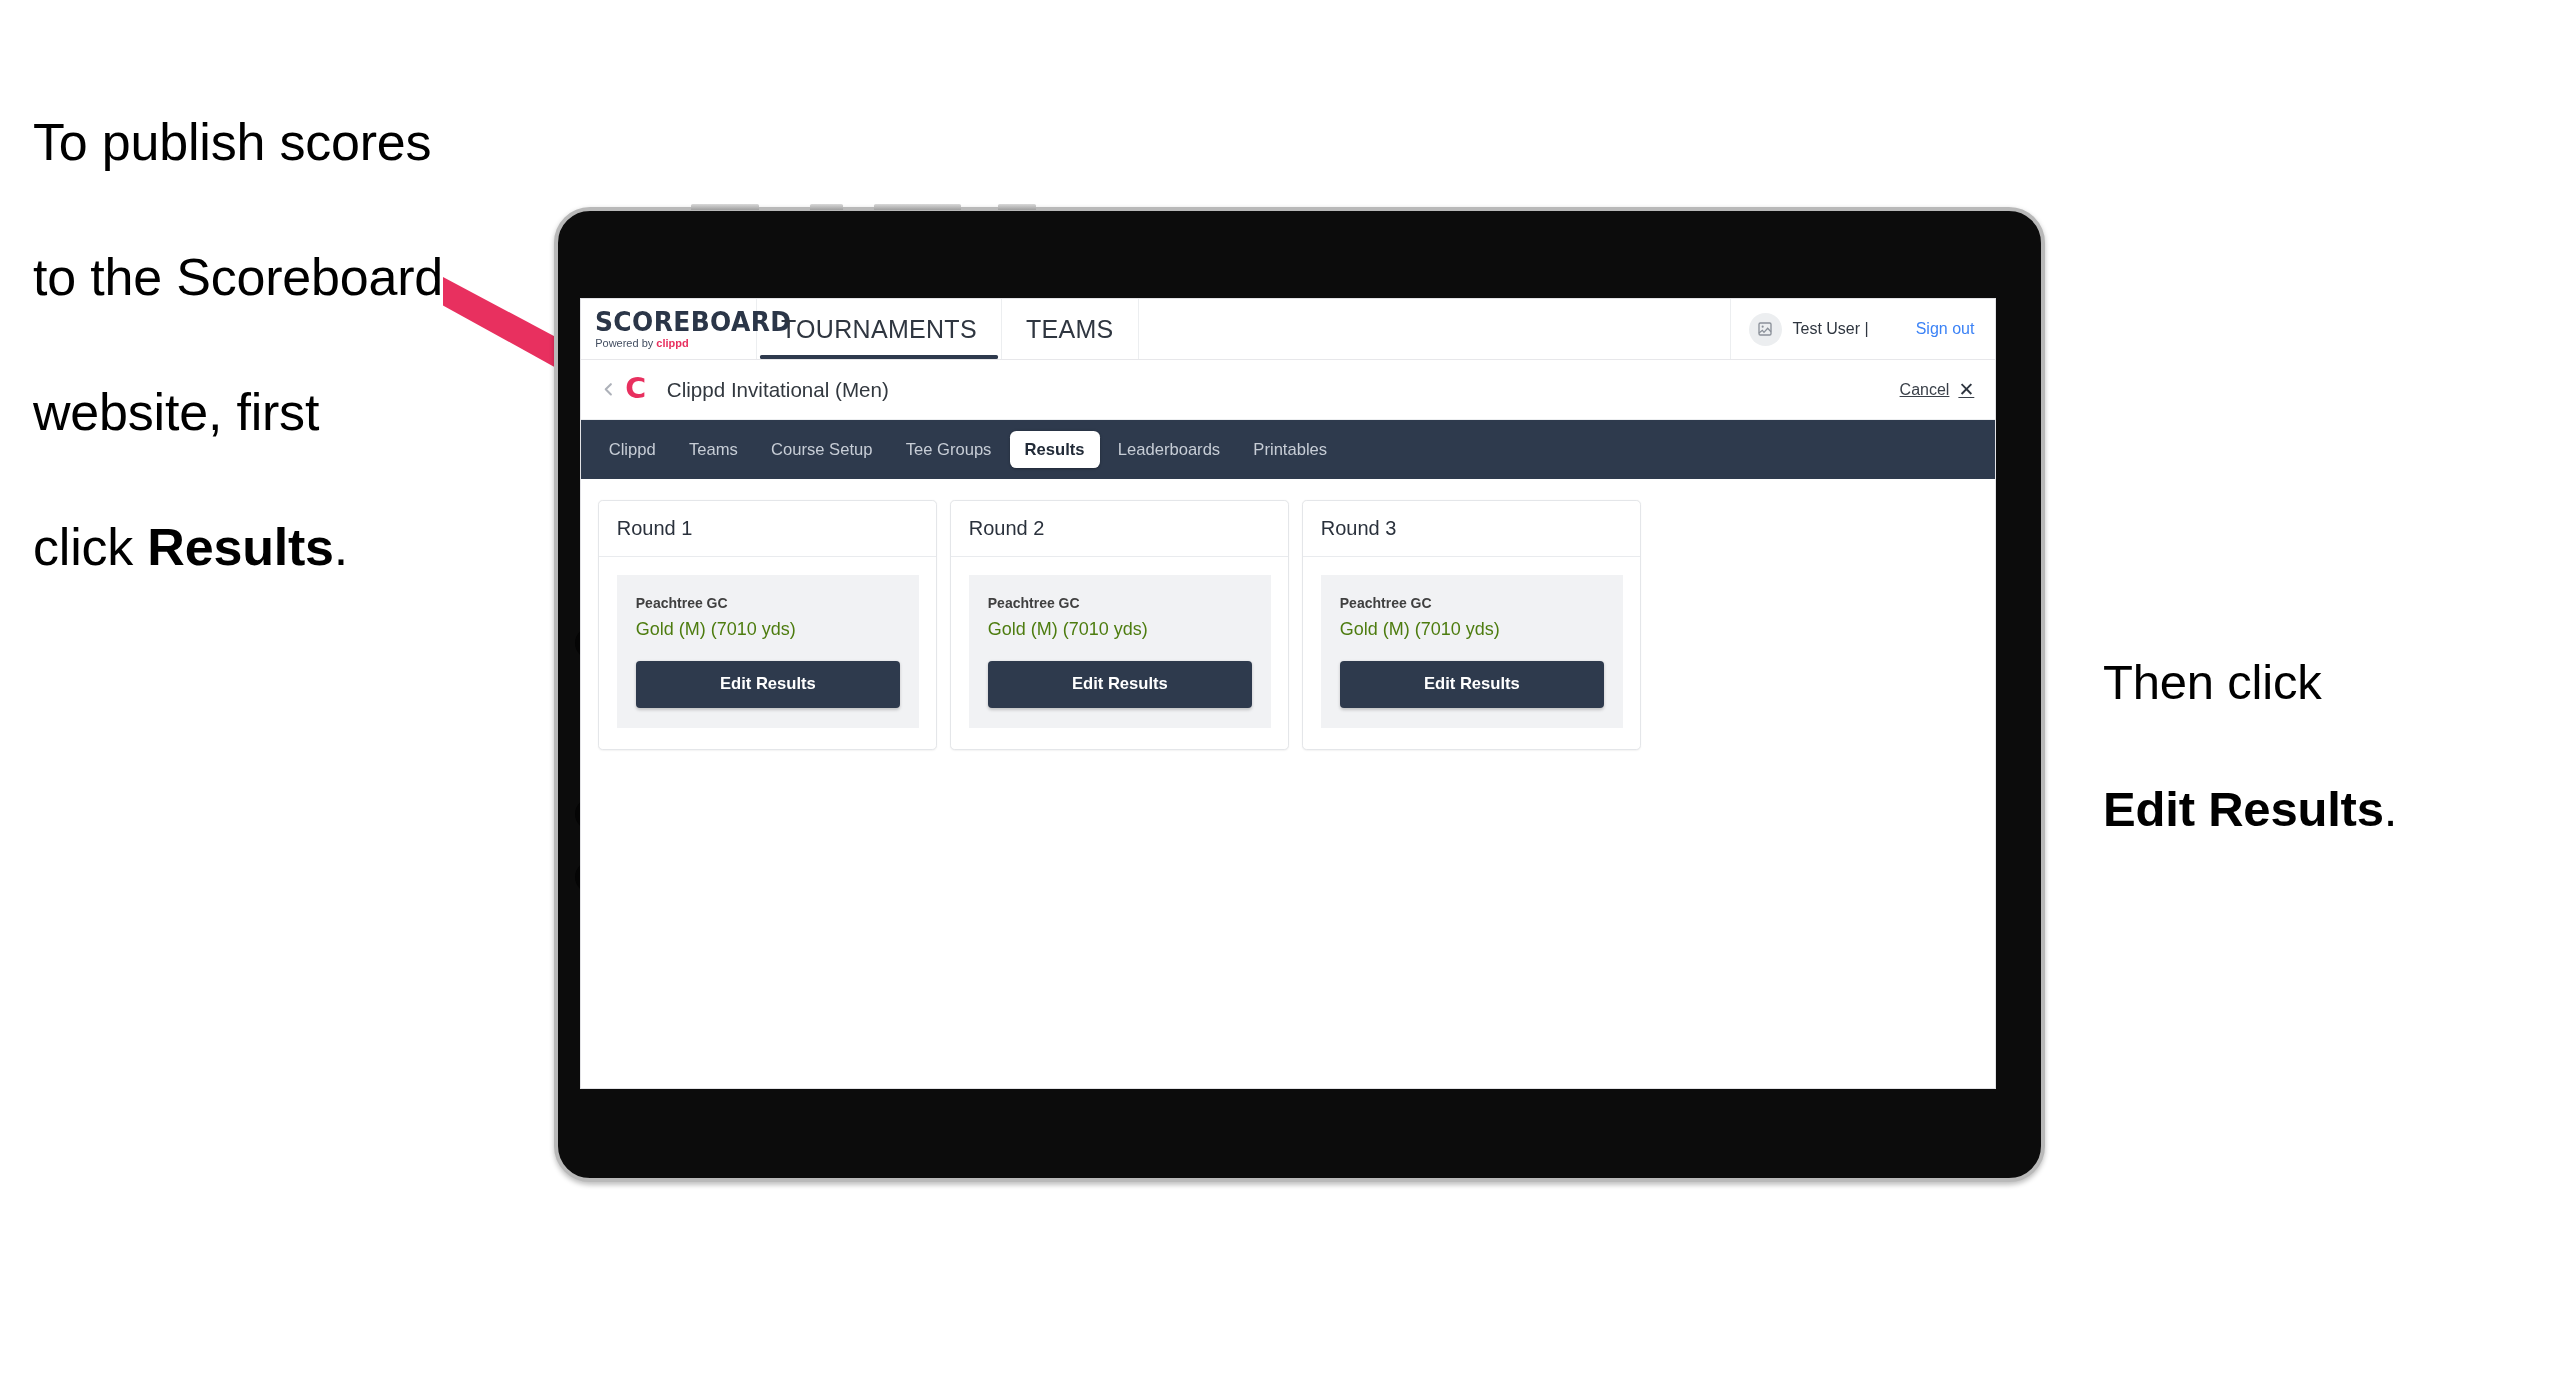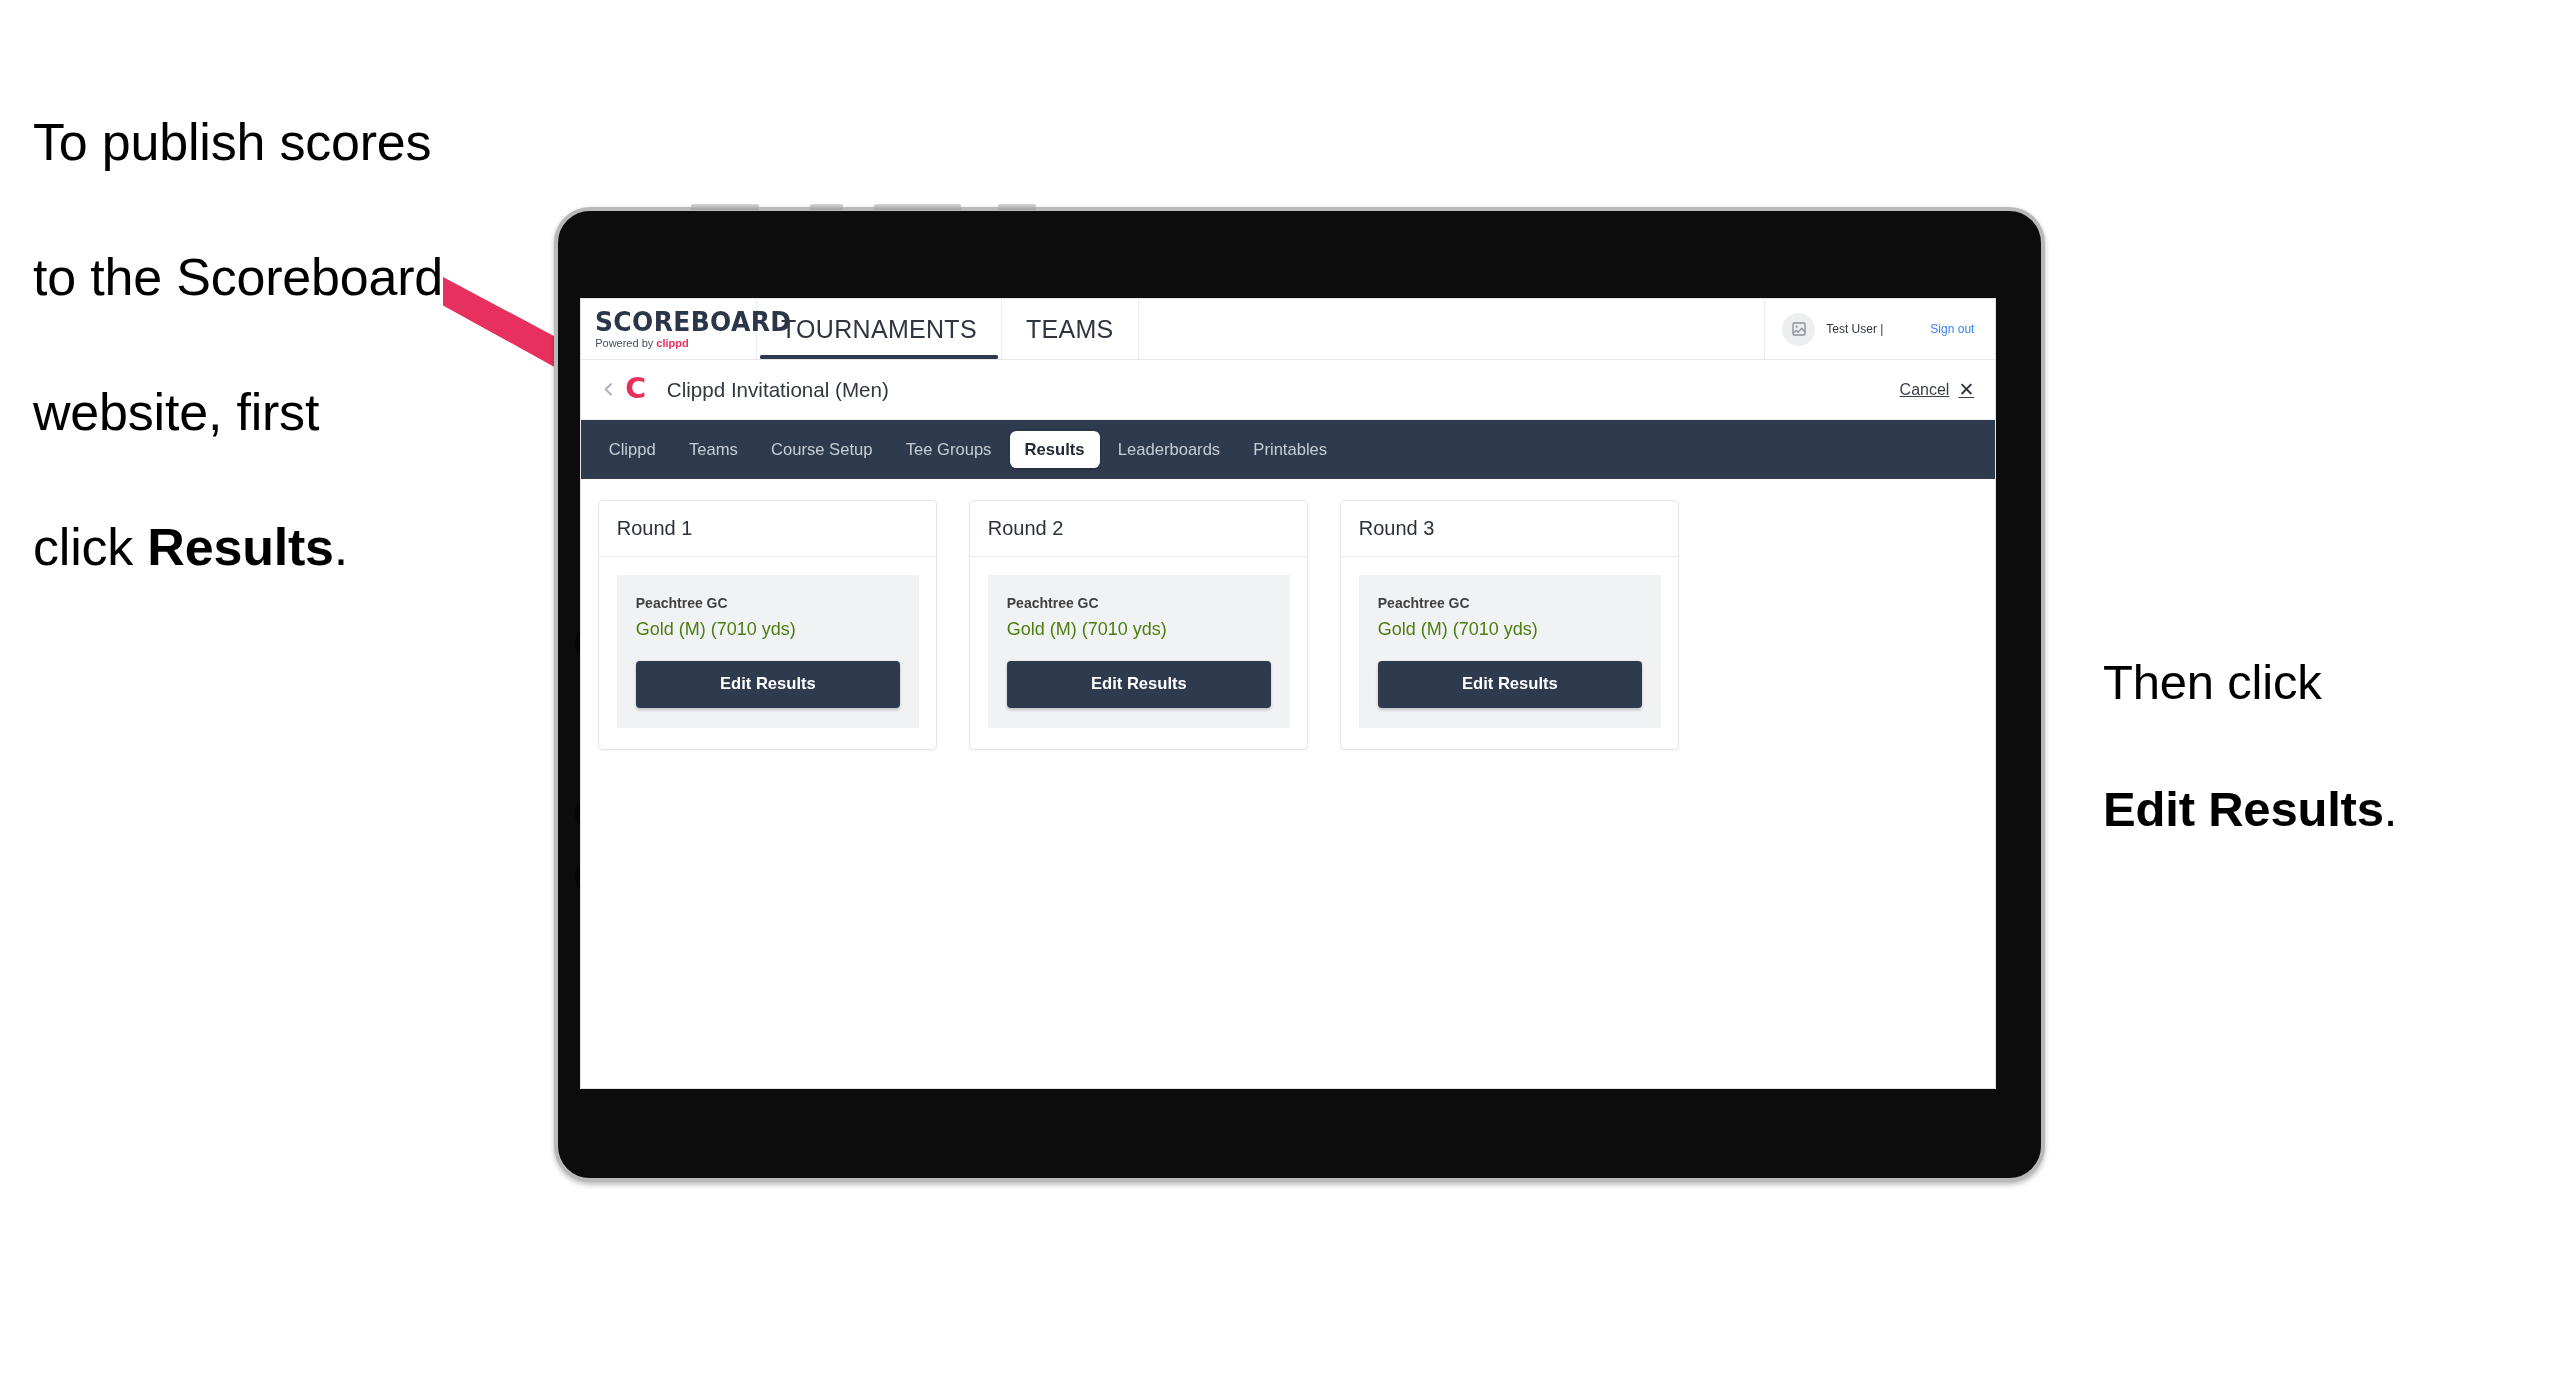--- a/index.html
+++ b/index.html
@@ -116,21 +116,21 @@
   }
   .topnav-item.active::after {
     content: "";
     position: absolute; left: 3.2px; right: 3.2px; bottom: 0;
     height: 4px; background: #2e3a4d; border-radius: 1.6px;
   }
   #topnav-spacer { flex: 1; border-right: 0.8px solid #eceef0; }
   #topnav-user {
     display: flex; align-items: center; gap: 11px;
     padding: 0 20.6px 0 17.4px;
-    font-size: 12px; color: #2f3640;
+    font-size: 16px; color: #2f3640;
   }
   #avatar {
     width: 33px; height: 33px; border-radius: 50%;
     background: #eceef0;
     display: flex; align-items: center; justify-content: center;
   }
   #avatar svg { width: 16px; height: 16px; }
   #user-name { color: #2f3640; }
   #signout { color: #3b82f6; cursor: pointer; margin-left: 36px; }
 
@@ -191,21 +191,21 @@
     color: #222b38;
     font-weight: 700;
     box-shadow: 0 0.8px 2.4px rgba(0,0,0,.3);
   }
 
   
   #content {
     background: #ffffff;
     padding: 20.6px 17.4px;
     display: flex;
-    gap: 32px;
+    gap: 13px;
     align-items: flex-end;
   }
   .round-card {
     width: 339px;
     background: #ffffff;
     border: 0.8px solid #e4e6e9;
     border-radius: 4.7px;
     box-shadow: 0 0.8px 1.6px rgba(0,0,0,.05);
     overflow: hidden;
   }

